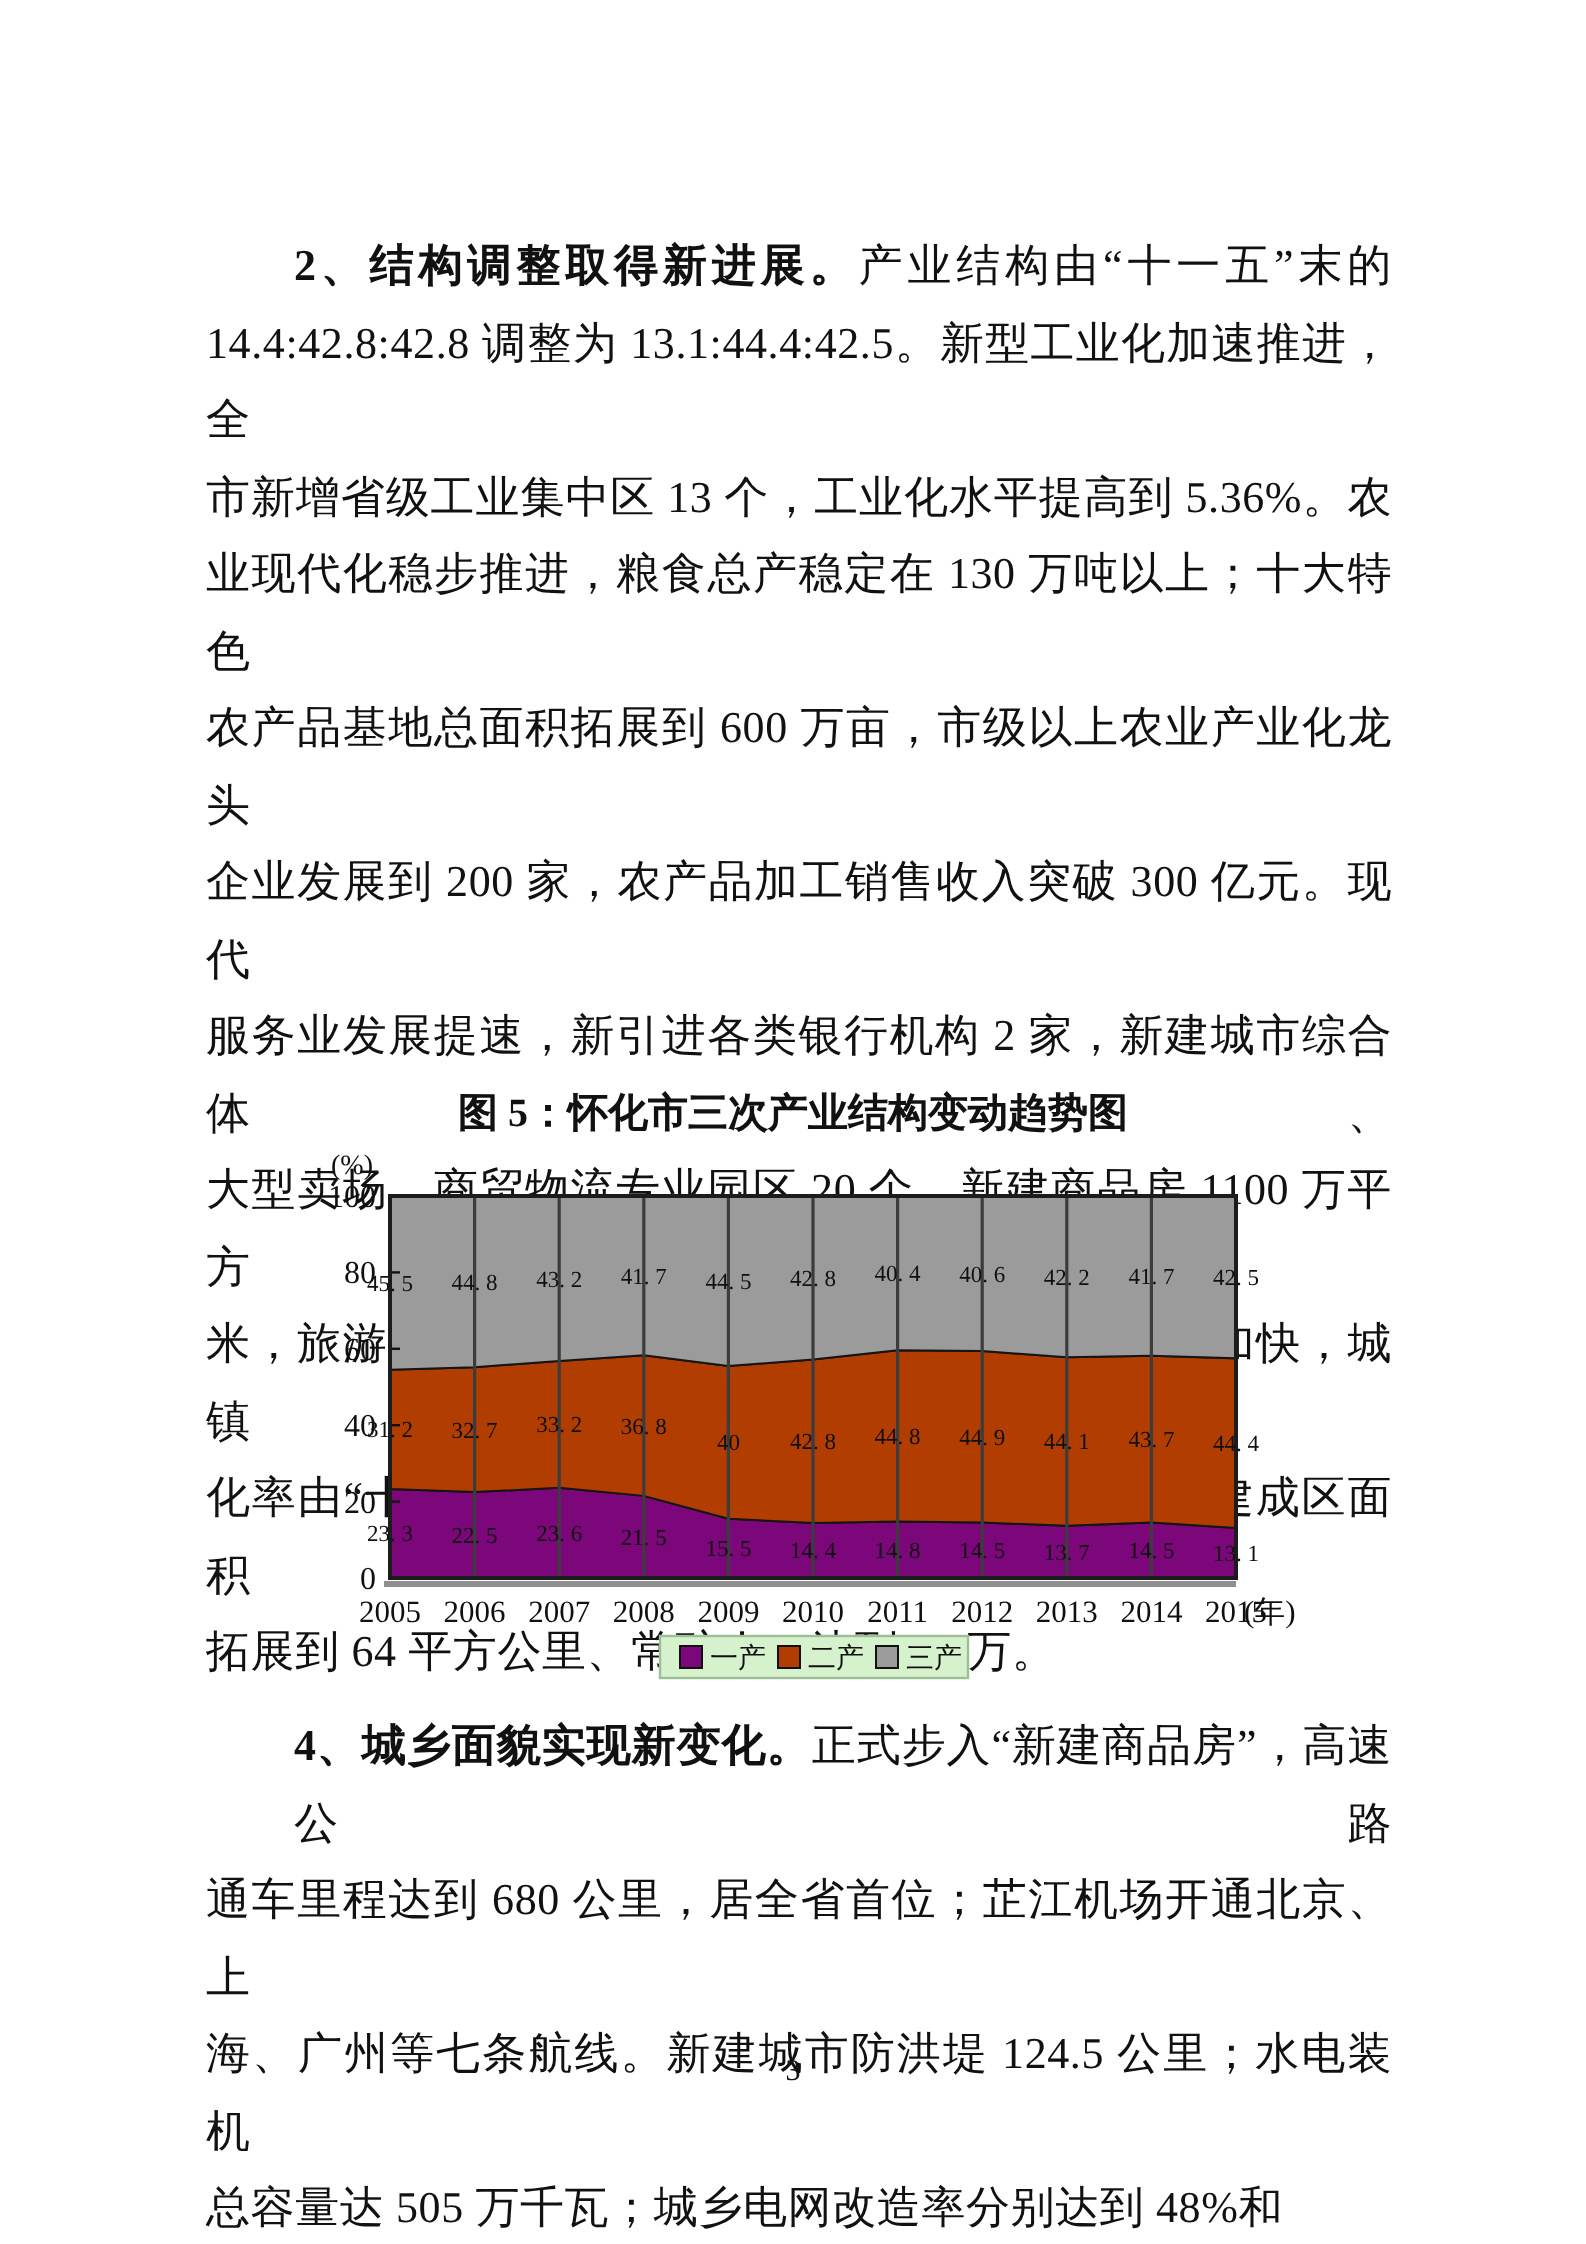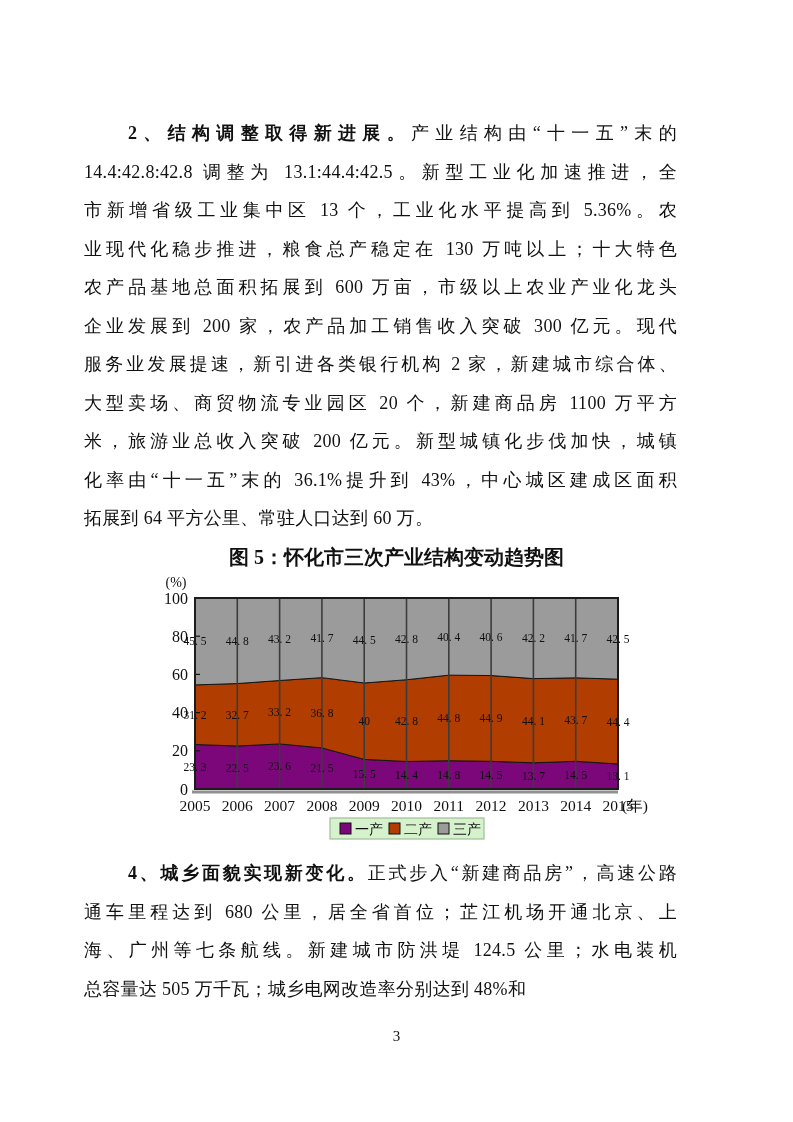--- a/index.html
+++ b/index.html
@@ -6,23 +6,23 @@
   .page{
     position:relative;
     width:793px;height:1122px;
     background:#ffffff;
     font-family:"Liberation Serif","DejaVu Serif",serif;
     color:#111;
     overflow:hidden;
   }
   .para{
     position:absolute;
-    left:84px;
+    left:103px;
     width:593px;
-    font-size:18px;
+    font-size:22px;
     line-height:38.5px;
     letter-spacing:0.3px;
   }
   .tline{
     text-align:justify;
     text-align-last:justify;
   }
   .tline.last{
     text-align-last:left;
   }

